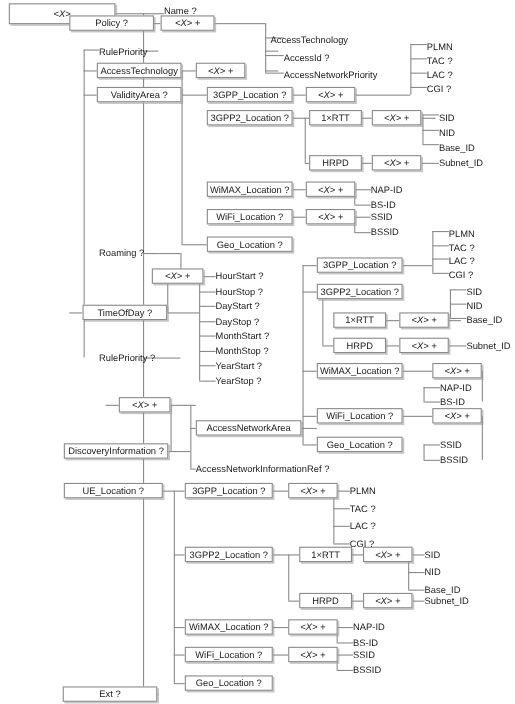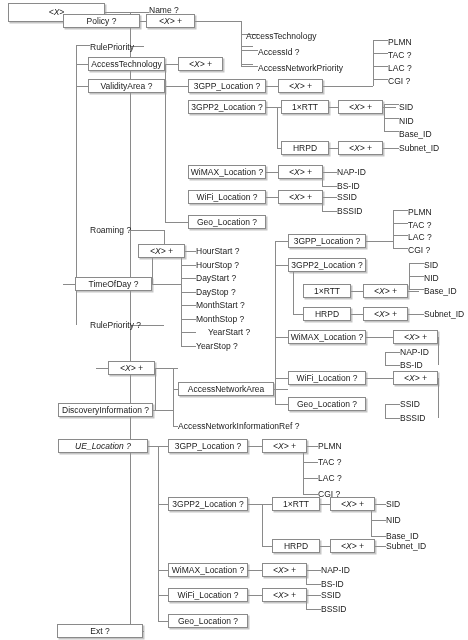--- a/index.html
+++ b/index.html
@@ -279,21 +279,21 @@
     </div>
     <div class="node" style="left: 288px; top: 371px; width: 78px; height: 14px; border-color: rgb(138, 138, 138); color: rgb(26, 26, 26);">
       <span>WiFi_Location ?</span>
     </div>
     <div class="node" style="left: 393px; top: 371px; width: 45px; height: 14px; border-color: rgb(138, 138, 138); color: rgb(26, 26, 26);">
       <span class="ital">&lt;X&gt; +</span>
     </div>
     <div class="node" style="left: 288px; top: 397px; width: 78px; height: 14px; border-color: rgb(138, 138, 138); color: rgb(26, 26, 26);">
       <span>Geo_Location ?</span>
     </div>
-    <div class="node" style="left: 58px; top: 439px; width: 90px; height: 14px; border-color: rgb(138, 138, 138); color: rgb(26, 26, 26); font-style: italic;">
+    <div class="node" style="left: 58px; top: 439px; width: 90px; height: 14px; border-color: rgb(138, 138, 138); color: rgb(26, 26, 26);">
       <span>UE_Location ?</span>
     </div>
     <div class="node" style="left: 168px; top: 439px; width: 80px; height: 14px; border-color: rgb(138, 138, 138); color: rgb(26, 26, 26);">
       <span>3GPP_Location ?</span>
     </div>
     <div class="node" style="left: 262px; top: 439px; width: 45px; height: 14px; border-color: rgb(138, 138, 138); color: rgb(26, 26, 26);">
       <span class="ital">&lt;X&gt; +</span>
     </div>
     <div class="node" style="left: 168px; top: 497px; width: 80px; height: 14px; border-color: rgb(138, 138, 138); color: rgb(26, 26, 26);">
       <span>3GPP2_Location ?</span>
@@ -393,21 +393,21 @@
     </div>
     <div class="leaf" style="left: 196px; top: 285px; width: 70px; height: 14px; color: rgb(26, 26, 26);">
       <span>DayStop ?</span>
     </div>
     <div class="leaf" style="left: 196px; top: 298px; width: 70px; height: 14px; color: rgb(26, 26, 26);">
       <span>MonthStart ?</span>
     </div>
     <div class="leaf" style="left: 196px; top: 312px; width: 70px; height: 14px; color: rgb(26, 26, 26);">
       <span>MonthStop ?</span>
     </div>
-    <div class="leaf" style="left: 208px; top: 325px; width: 70px; height: 14px; color: rgb(26, 26, 26); align-items: center;">
+    <div class="leaf" style="left: 196px; top: 325px; width: 70px; height: 14px; color: rgb(26, 26, 26); align-items: center;">
       <span>YearStart ?</span>
     </div>
     <div class="leaf" style="left: 196px; top: 339px; width: 70px; height: 14px; color: rgb(26, 26, 26);">
       <span>YearStop ?</span>
     </div>
     <div class="leaf" style="left: 90px; top: 318px; width: 80px; height: 14px; color: rgb(26, 26, 26);">
       <span>RulePriority ?</span>
     </div>
     <div class="leaf" style="left: 178px; top: 419px; width: 145px; height: 14px; color: rgb(26, 26, 26);">
       <span>AccessNetworkInformationRef ?</span>

